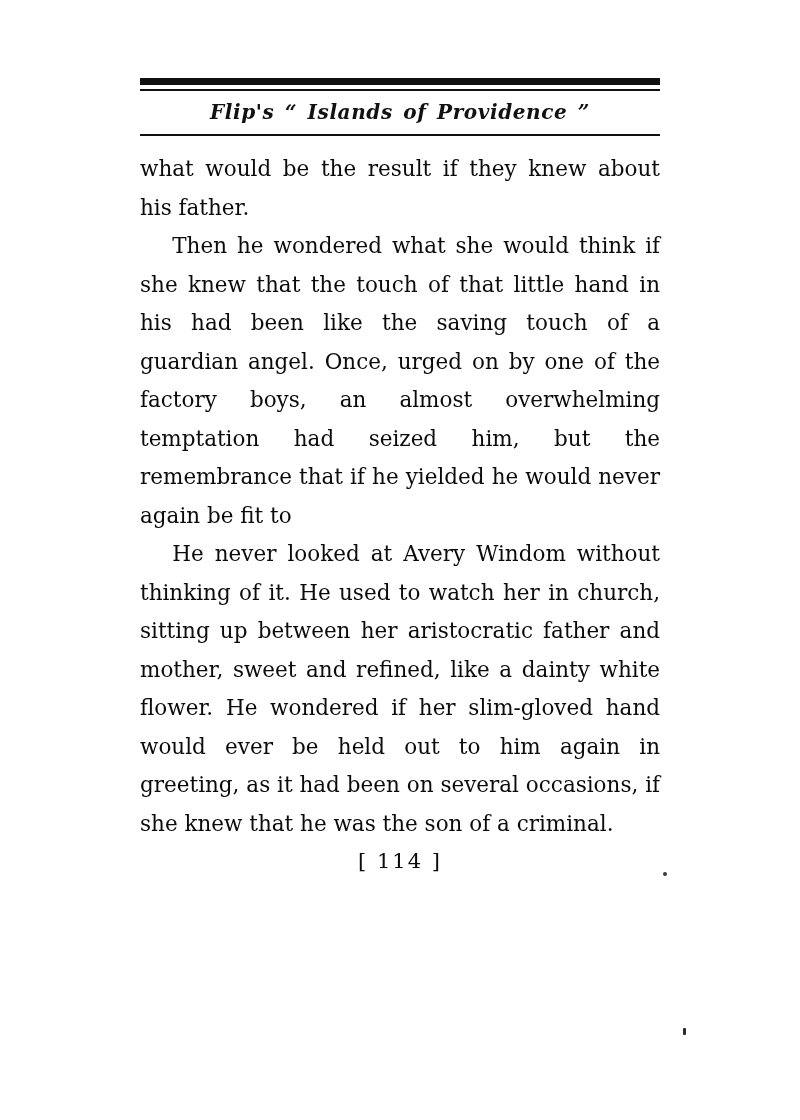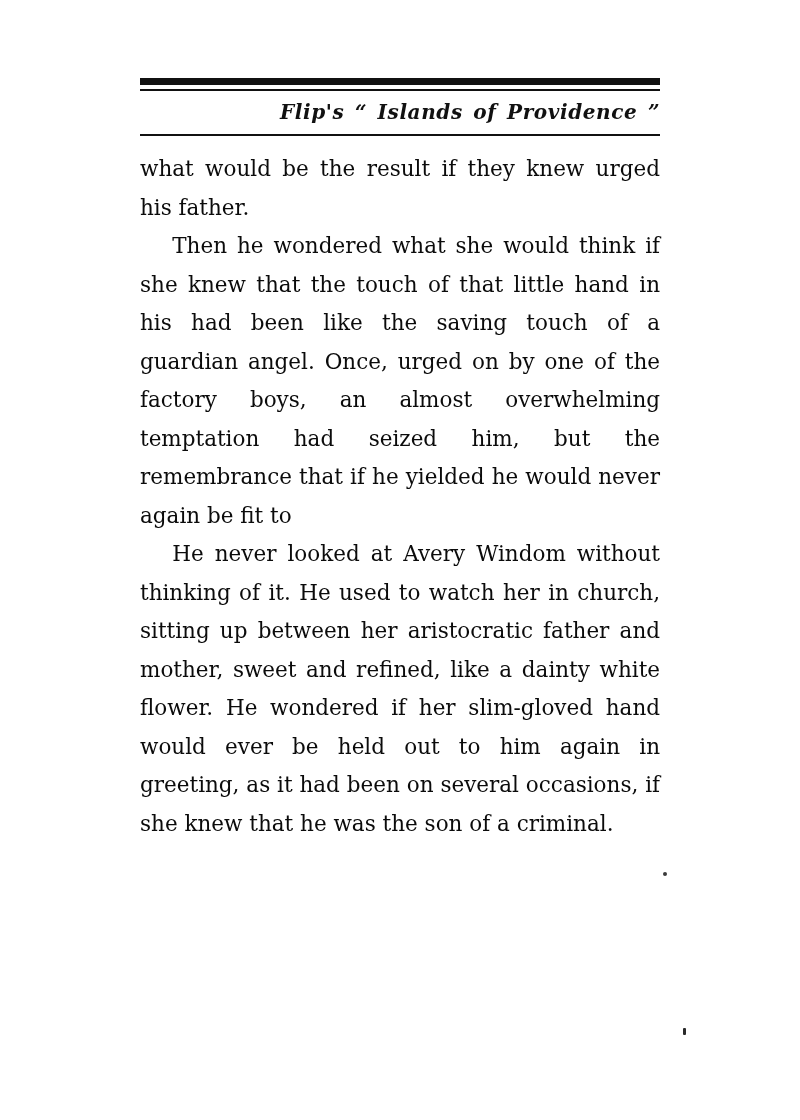--- a/index.html
+++ b/index.html
@@ -40,21 +40,21 @@
   .rule-gap {
     height: 4px;
   }
   .rule-thin {
     height: 2px;
     background: #111111;
     width: 100%;
   }
 
   .running-head {
-    text-align: right;
+    text-align: center;
     font-family: "DejaVu Serif", serif;
     font-style: italic;
     font-weight: 600;
     font-size: 20px;
     letter-spacing: 0.6px;
     word-spacing: 3px;
     padding: 9px 0 10px 0;
     color: #111111;
   }
 
@@ -114,24 +114,25 @@
 
     <div class="rule-thick"></div>
     <div class="rule-gap"></div>
     <div class="rule-thin"></div>
 
     <div class="running-head">Flip's “ Islands of Providence ”</div>
 
     <div class="rule-thin"></div>
 
     <div class="body-text">
-      <p>what would be the result if they knew urged his father.</p>
+      <p>what would be the result if they knew about his father.</p>
       <p class="indent">Then he wondered what she would think if she knew that the touch of that little hand in his had been like the saving touch of a guardian angel.  Once, urged on by one of the factory boys, an almost overwhelming temptation had seized him, but the remembrance that if he yielded he would never again be fit to</p>
       <p class="indent">He never looked at Avery Windom without thinking of it.  He used to watch her in church, sitting up between her aristocratic father and mother, sweet and refined, like a dainty white flower.  He wondered if her slim-gloved hand would ever be held out to him again in greeting, as it had been on several occasions, if she knew that he was the son of a criminal.</p>
     </div>
 
+    <div class="folio">[ 114 ]</div>
 
   </div>
 
   <div class="speck"></div>
   <div class="speck2"></div>
 
 </div>
 
 </body></html>

